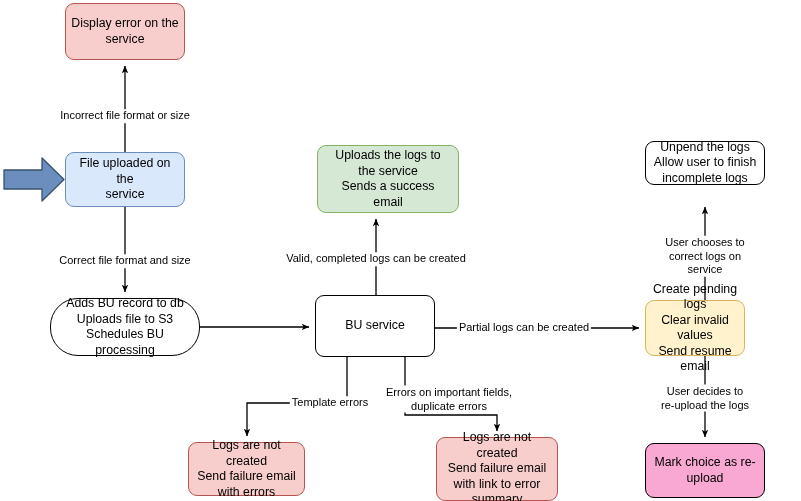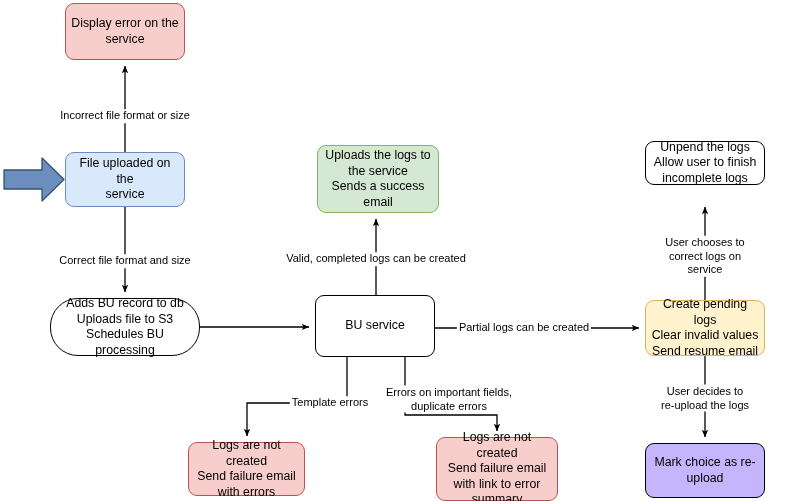--- a/index.html
+++ b/index.html
@@ -107,45 +107,45 @@
   <div class="node" style="left:65px; top:3px; width:120px; height:57px; background:#f8cecc; border-color:#b85450;">Display error on the
 service</div>
 
   <div class="node" style="left:65px; top:152px; width:120px; height:55px; background:#dae8fc; border-color:#6c8ebf;">File uploaded on the
 service</div>
 
   <div class="node" style="left:50px; top:298px; width:150px; height:58px; background:#ffffff; border-color:#000000;border-radius:28px;">Adds BU record to db
 Uploads file to S3
 Schedules BU processing</div>
 
-  <div class="node" style="left:317px; top:145px; width:122px; height:68px; background:#d5e8d4; border-color:#82b366;">Uploads the logs to
+  <div class="node" style="left:317px; top:145px; width:142px; height:68px; background:#d5e8d4; border-color:#82b366;">Uploads the logs to
 the service
 Sends a success
 email</div>
 
   <div class="node" style="left:315px; top:295px; width:120px; height:62px; background:#ffffff; border-color:#000000;">BU service</div>
 
   <div class="node" style="left:188px; top:442px; width:117px; height:54px; background:#f8cecc; border-color:#b85450;">Logs are not created
 Send failure email
 with errors</div>
 
   <div class="node" style="left:436px; top:437px; width:122px; height:64px; background:#f8cecc; border-color:#b85450;">Logs are not created
 Send failure email
 with link to error
 summary</div>
 
   <div class="node" style="left:645px; top:141px; width:120px; height:44px; background:#ffffff; border-color:#000000;">Unpend the logs
 Allow user to finish
 incomplete logs</div>
 
-  <div class="node" style="left:645px; top:300px; width:120px; height:56px; background:#fff2cc; border-color:#d6b656;">Create pending logs
+  <div class="node" style="left:645px; top:300px; width:100px; height:56px; background:#fff2cc; border-color:#d6b656;">Create pending logs
 Clear invalid values
 Send resume email</div>
 
-  <div class="node" style="left:645px; top:443px; width:120px; height:55px; background:#c4b5fd; border-color:#000000;">Mark choice as re-
+  <div class="node" style="left:645px; top:443px; width:120px; height:55px; background:#f9a8d4; border-color:#000000;">Mark choice as re-
 upload</div>
 
   <div class="edge-label" style="left:125px; top:116px;">Incorrect file format or size</div>
 
   <div class="edge-label" style="left:125px; top:261px;">Correct file format and size</div>
 
   <div class="edge-label" style="left:376px; top:259px;">Valid, completed logs can be created</div>
 
   <div class="edge-label" style="left:524px; top:328px;">Partial logs can be created</div>
 

